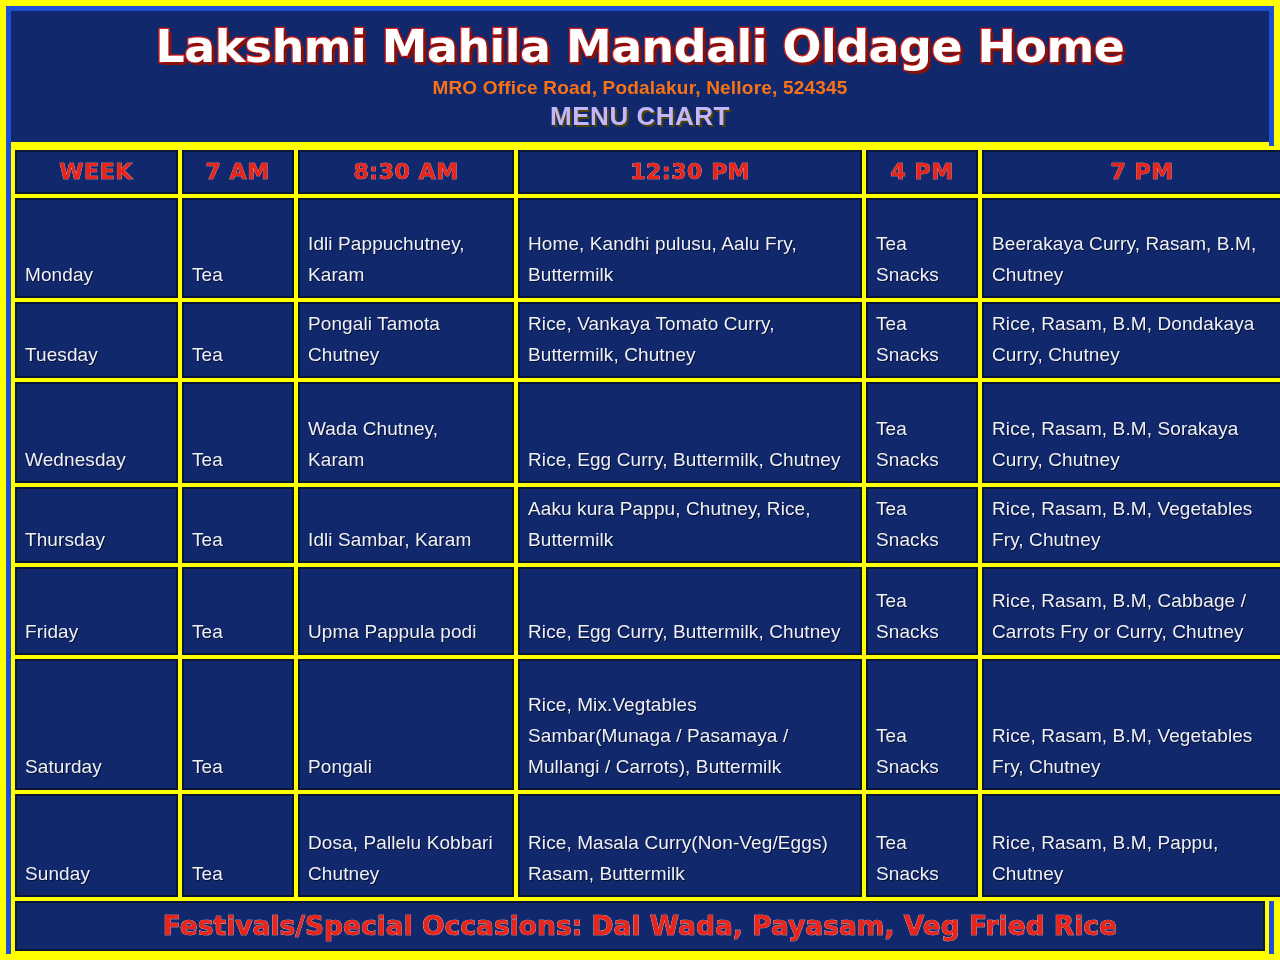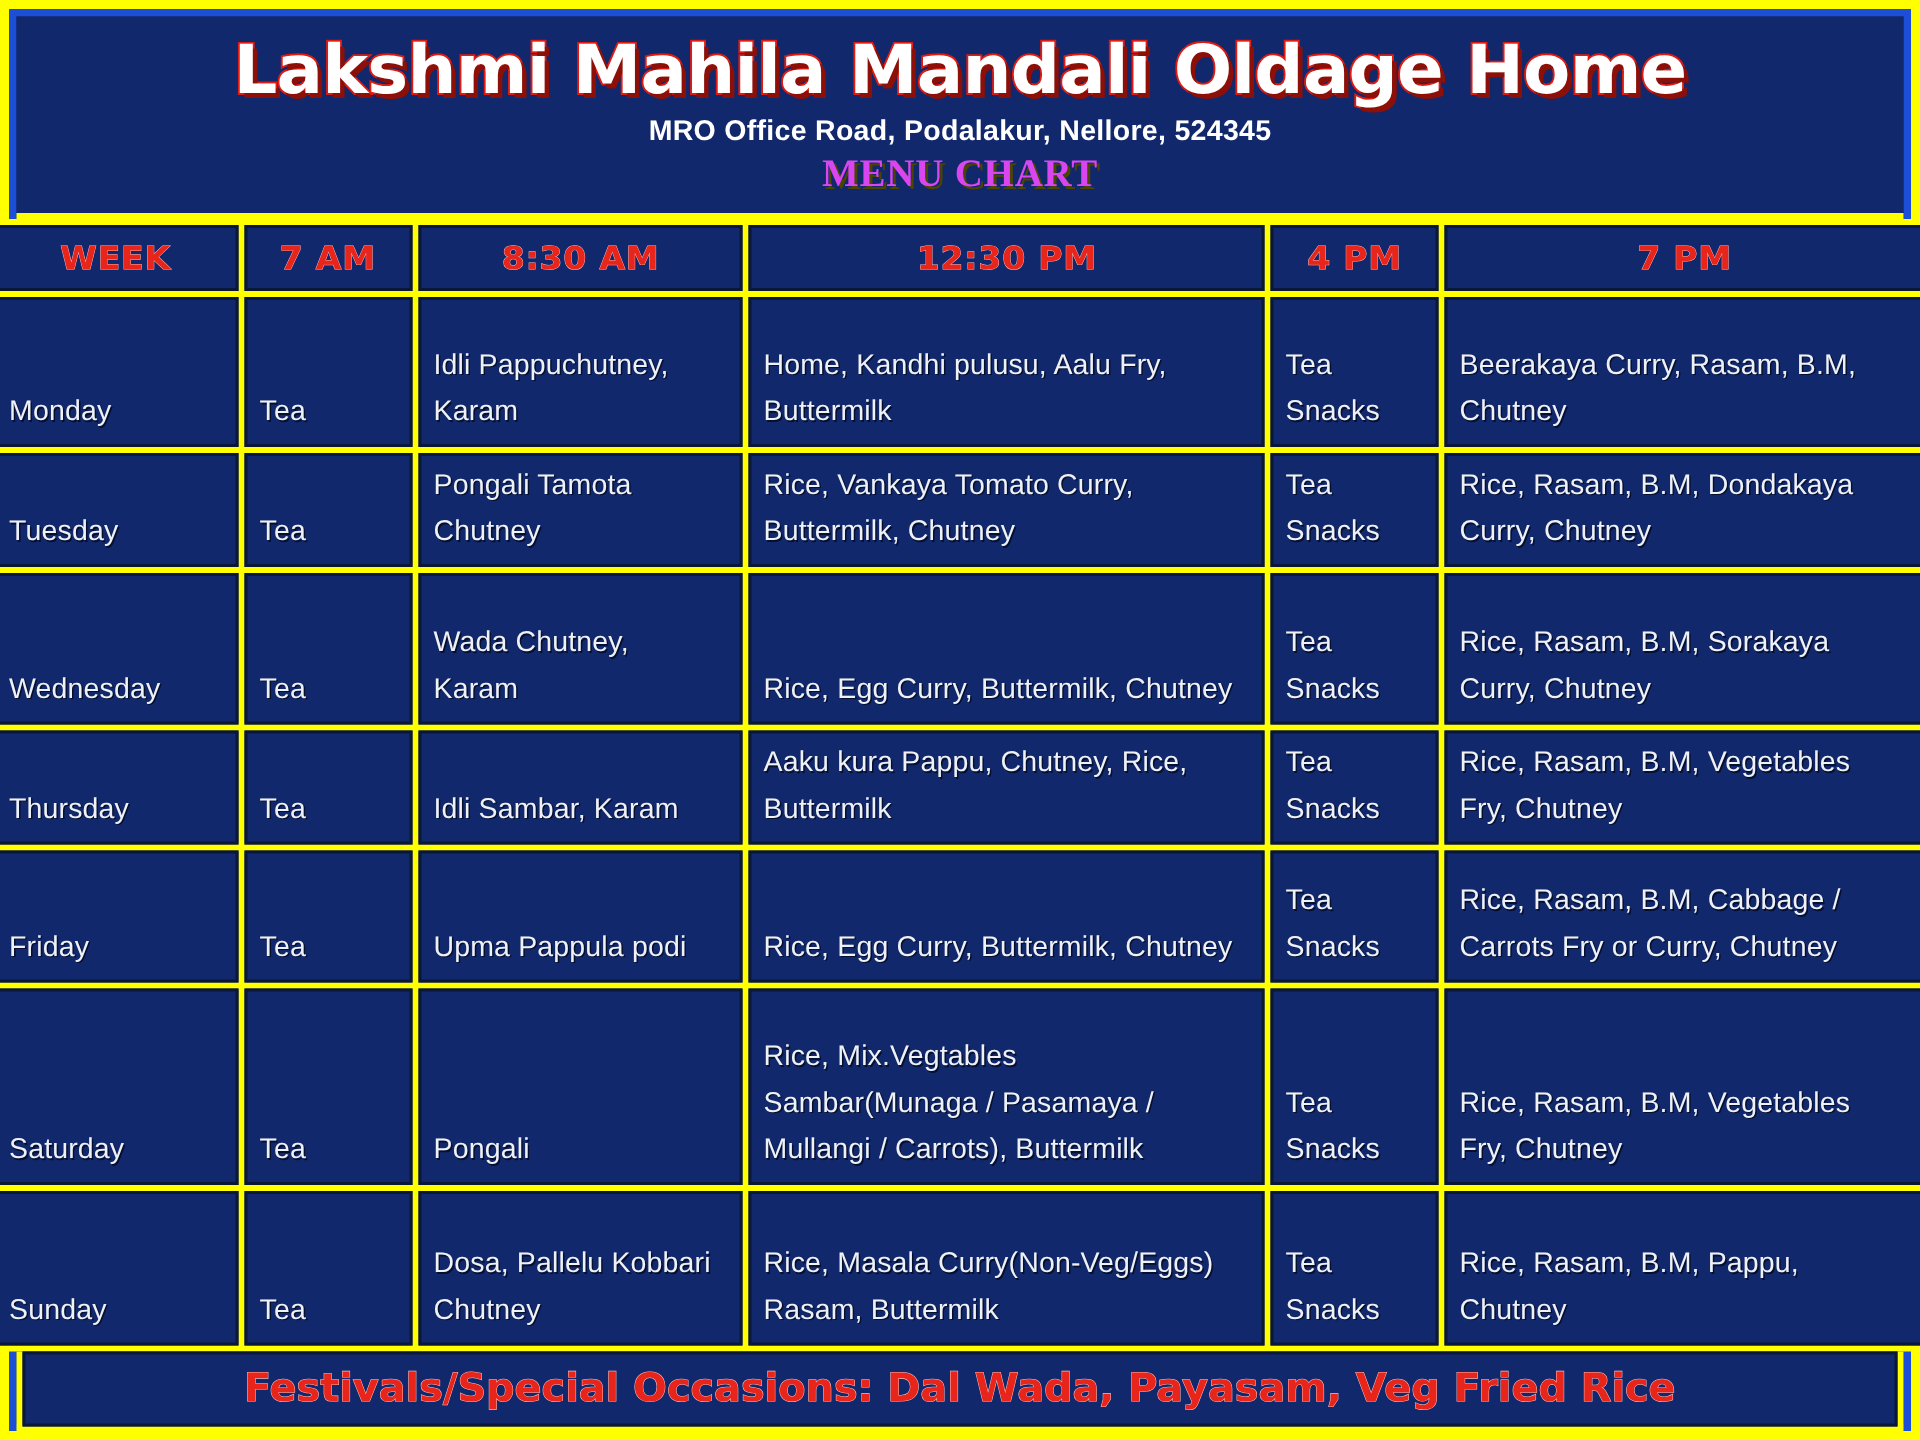--- a/index.html
+++ b/index.html
@@ -57,44 +57,43 @@
     transform: scaleX(1.02);
     margin: 4px 0 0 0;
     white-space: nowrap;
   }
 
   .subtitle {
     font-family: "Liberation Sans", sans-serif;
     font-weight: bold;
     font-size: 19px;
     line-height: 24px;
-    color: #ffffff;
+    color: #f97316;
     letter-spacing: 0.2px;
     margin-top: 3px;
   }
 
   .menu-chart-label {
-    font-family: Liberation Serif, serif;
+    font-family: Liberation Sans, sans-serif;
     font-weight: bold;
     font-size: 26px;
     line-height: 30px;
-    color: #d946ef;
+    color: #c4b5fd;
     letter-spacing: 0.5px;
     text-shadow: 2px 2px 0 #4a4405;
     margin-top: 1px;
   }
 
   
   .table-wrap {
     flex: 1 1 auto;
     display: flex;
     flex-direction: column;
     background: #ffff00;
     border-top: 4px solid #ffff00;
-    align-items: center;
   }
 
   table.menu {
     width: 100%;
     border-collapse: separate;
     border-spacing: 4px 4px;
     background: #ffff00;
     table-layout: fixed;
     flex: 1 1 auto;
   }

